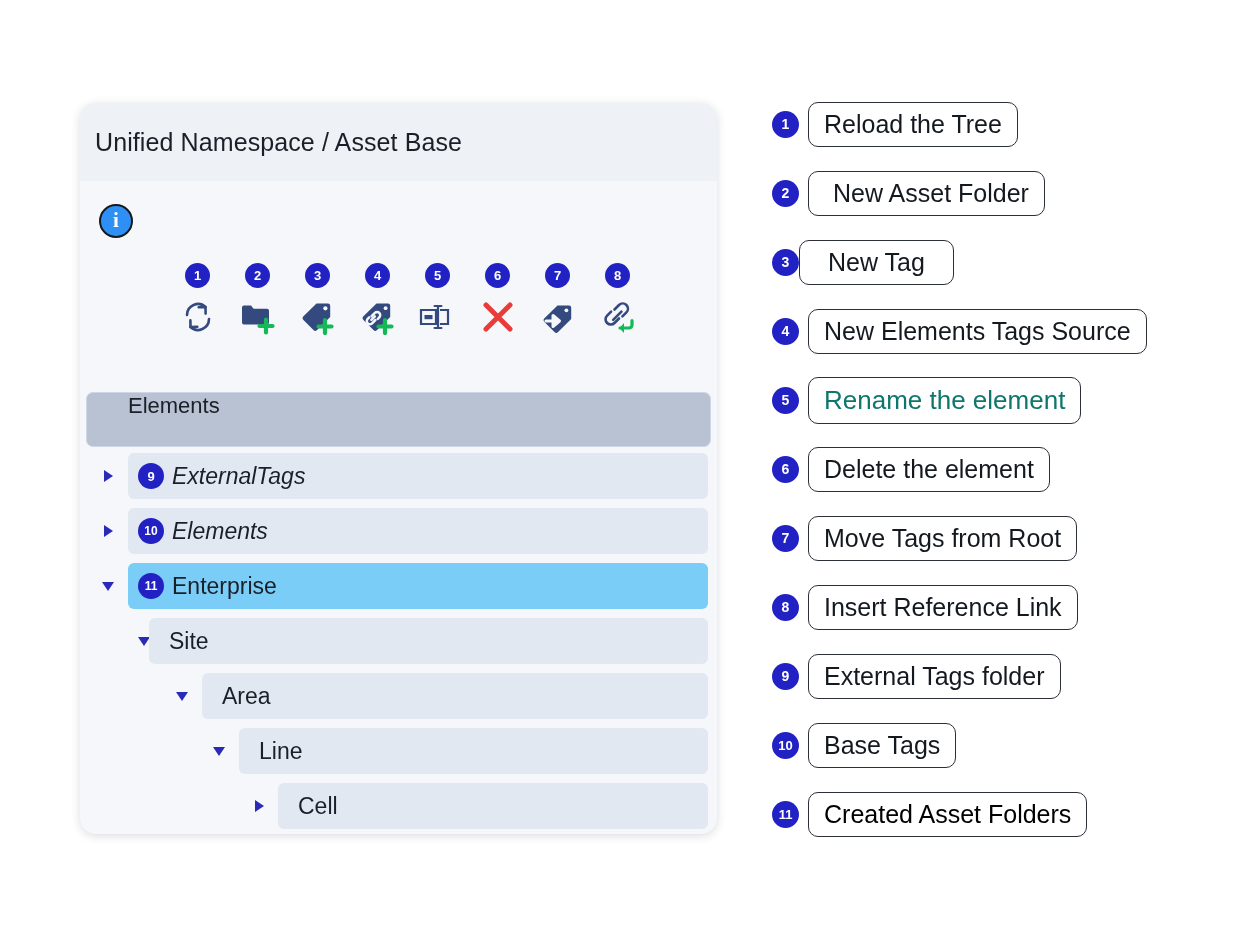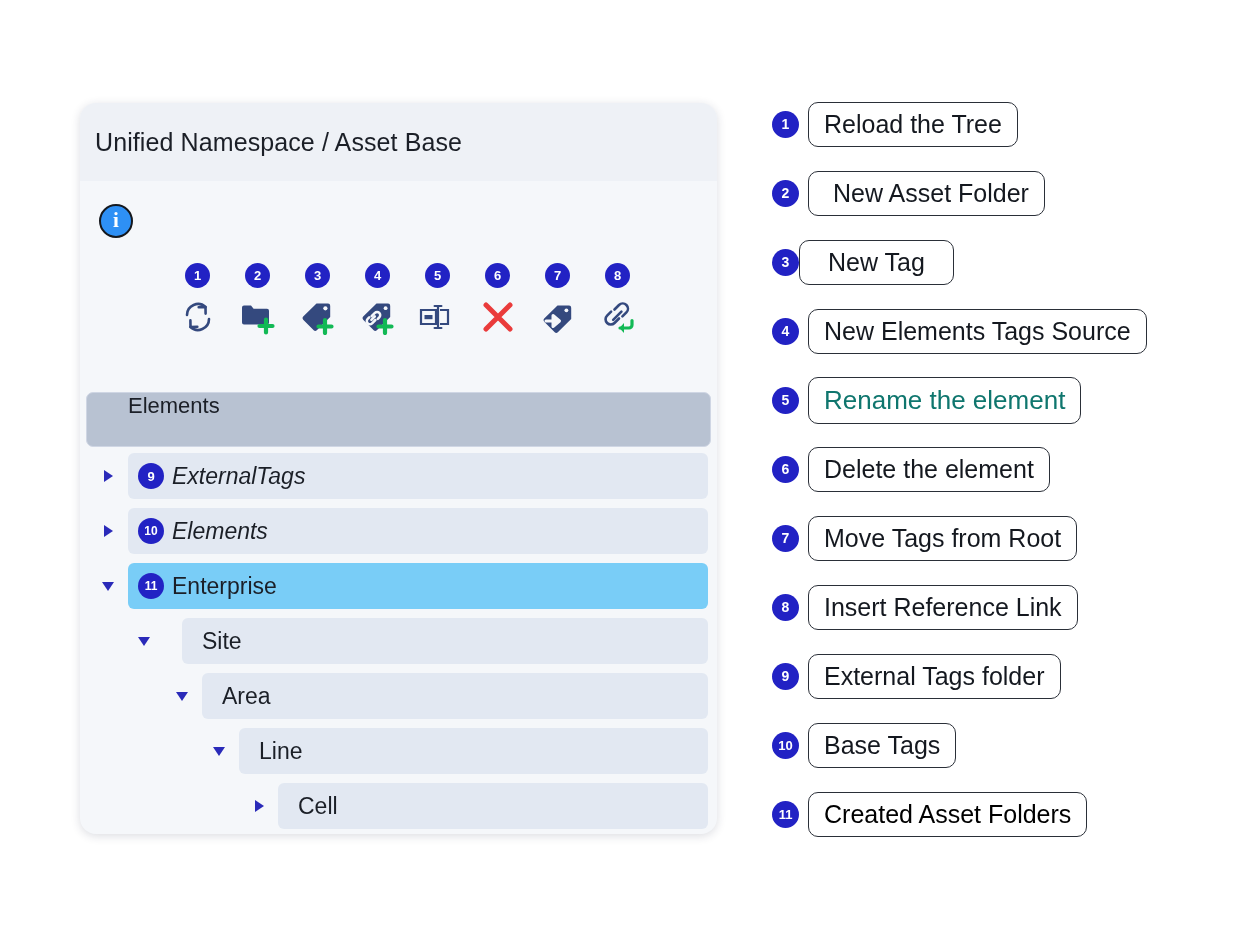--- a/index.html
+++ b/index.html
@@ -305,21 +305,21 @@
       <div class="row-body selected" style="left:48px">
         <div class="badge row-badge wide">11</div>
         <span class="row-label">Enterprise</span>
       </div>
     </div>
 
     <div class="tree-row">
       <div class="tree-arrow" style="left:51px">
           <div class="tri tri-down"></div>
         </div>
-      <div class="row-body" style="left:102px">
+      <div class="row-body" style="left:69px">
         <span class="row-label noBadge">Site</span>
       </div>
     </div>
 
     <div class="tree-row">
       <div class="tree-arrow" style="left:89px">
           <div class="tri tri-down"></div>
         </div>
       <div class="row-body" style="left:122px">
         <span class="row-label noBadge">Area</span>

